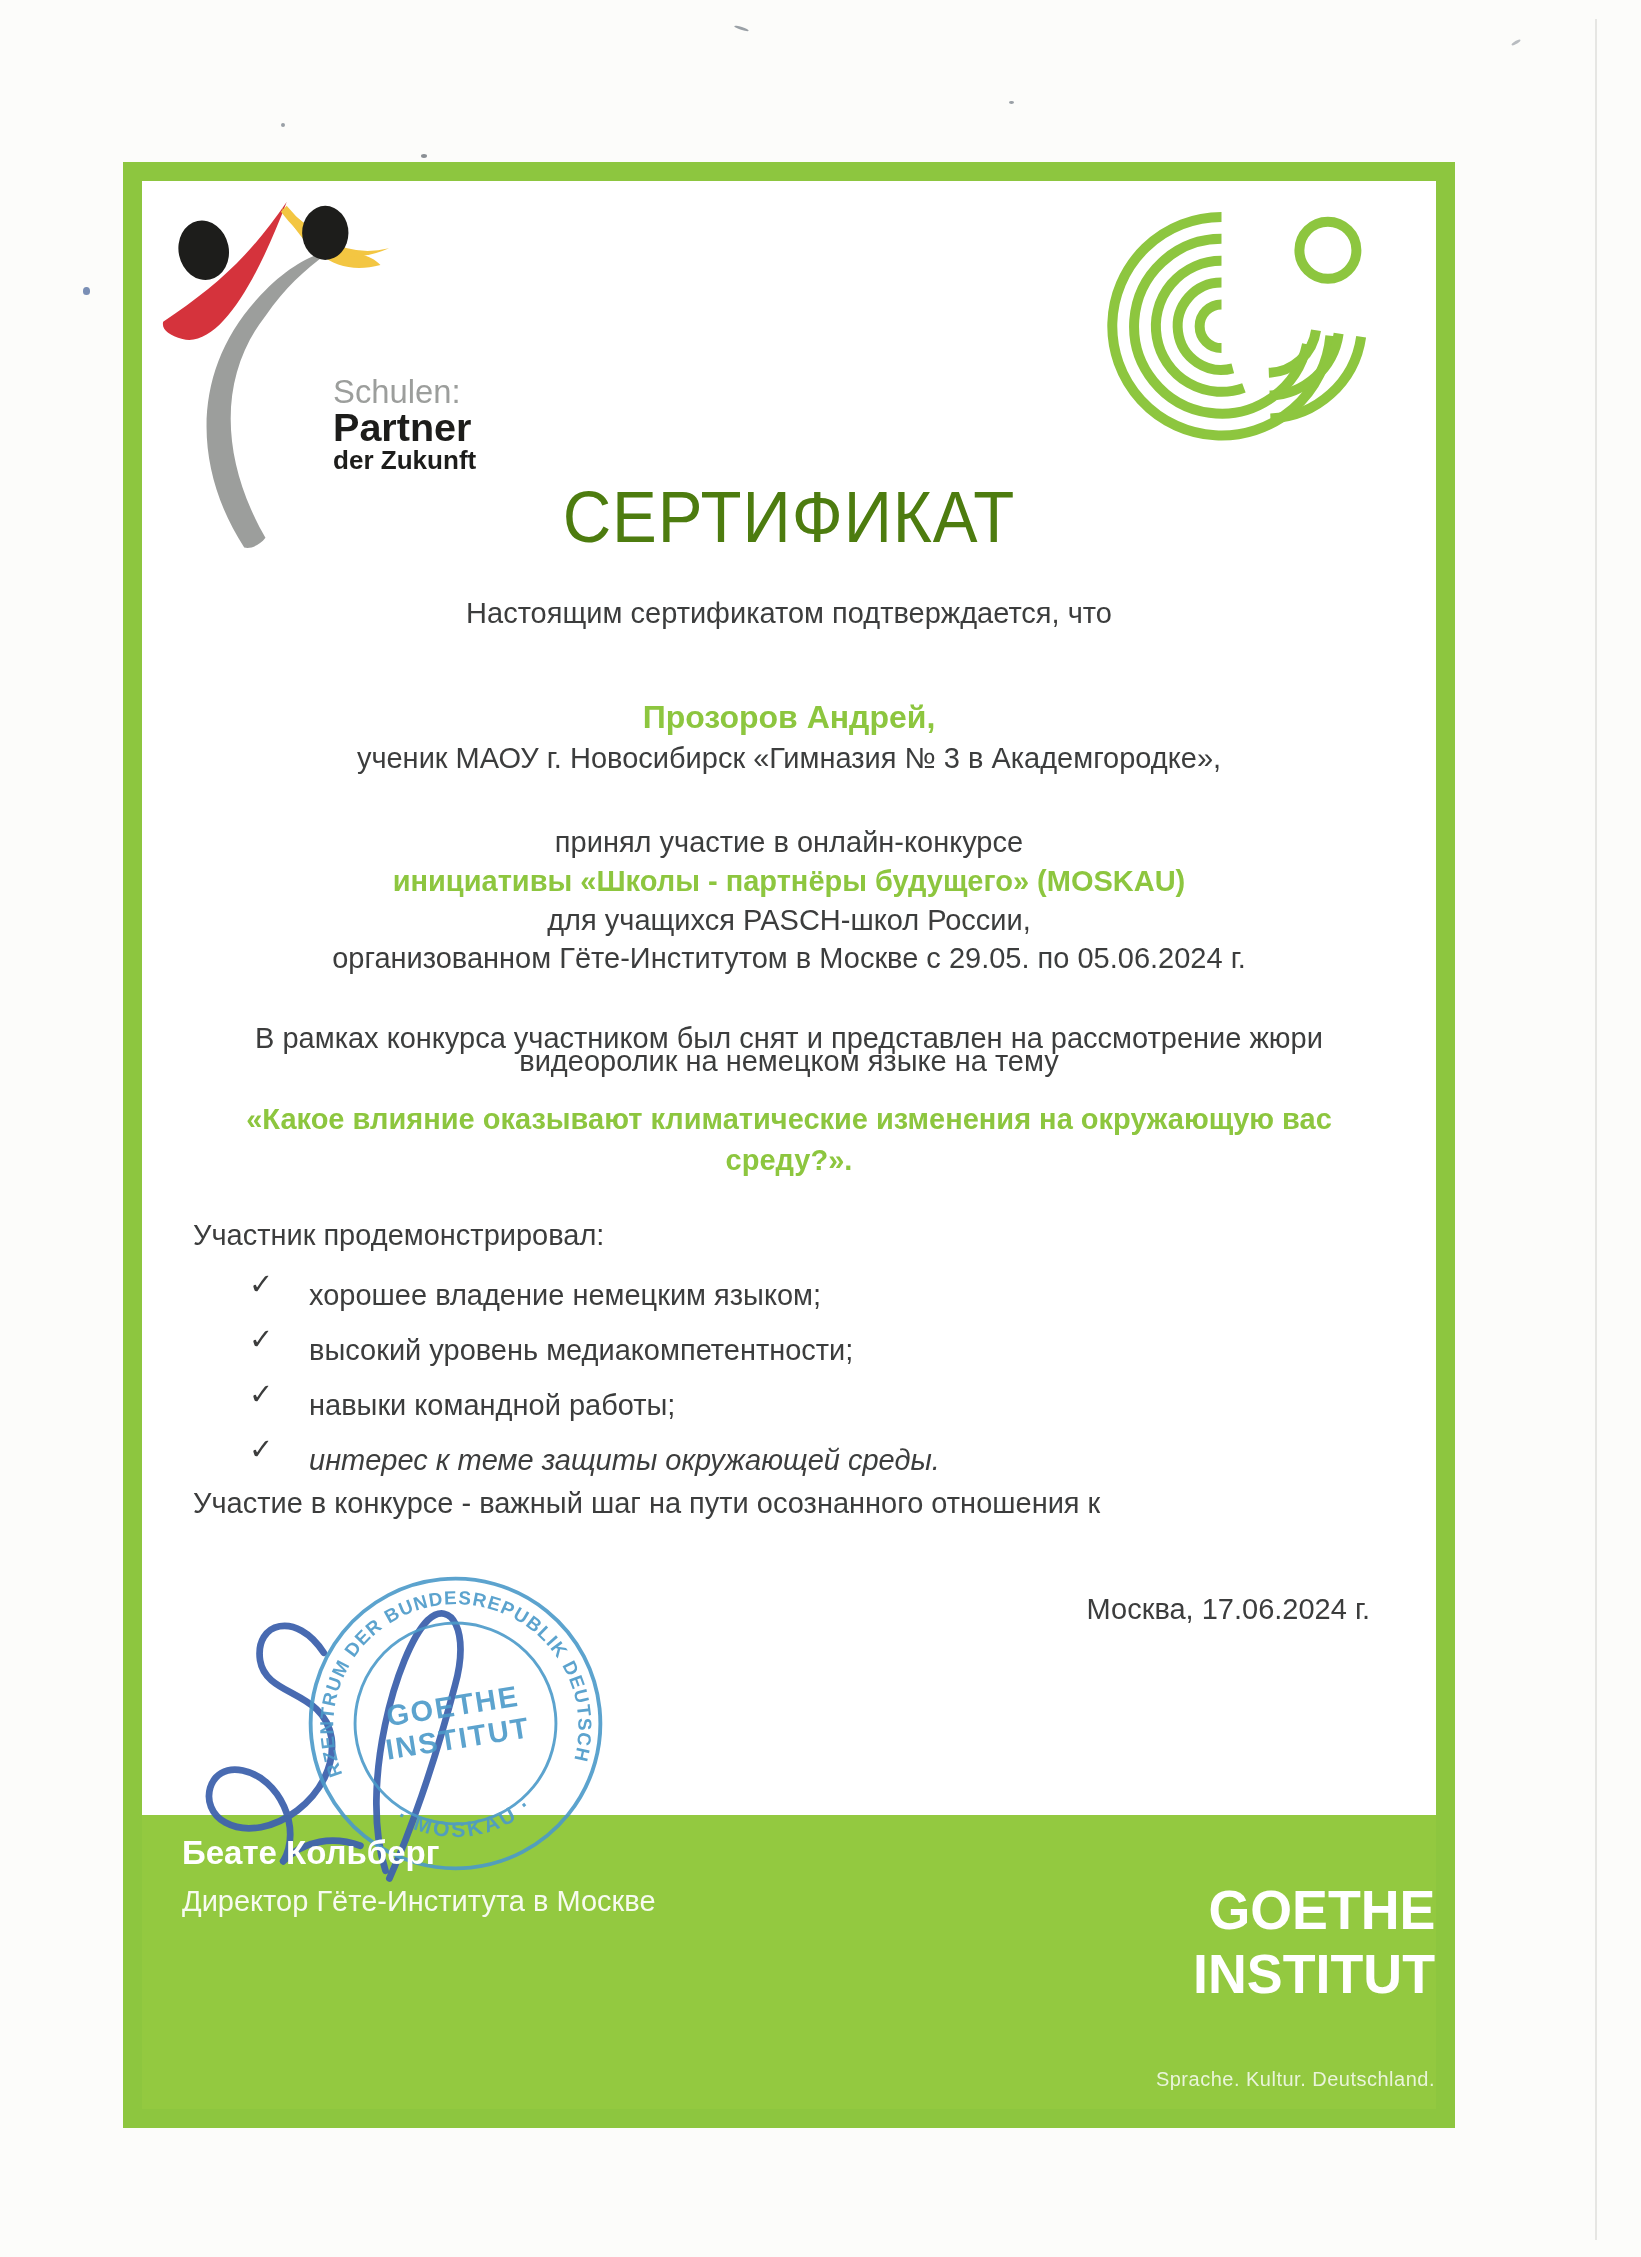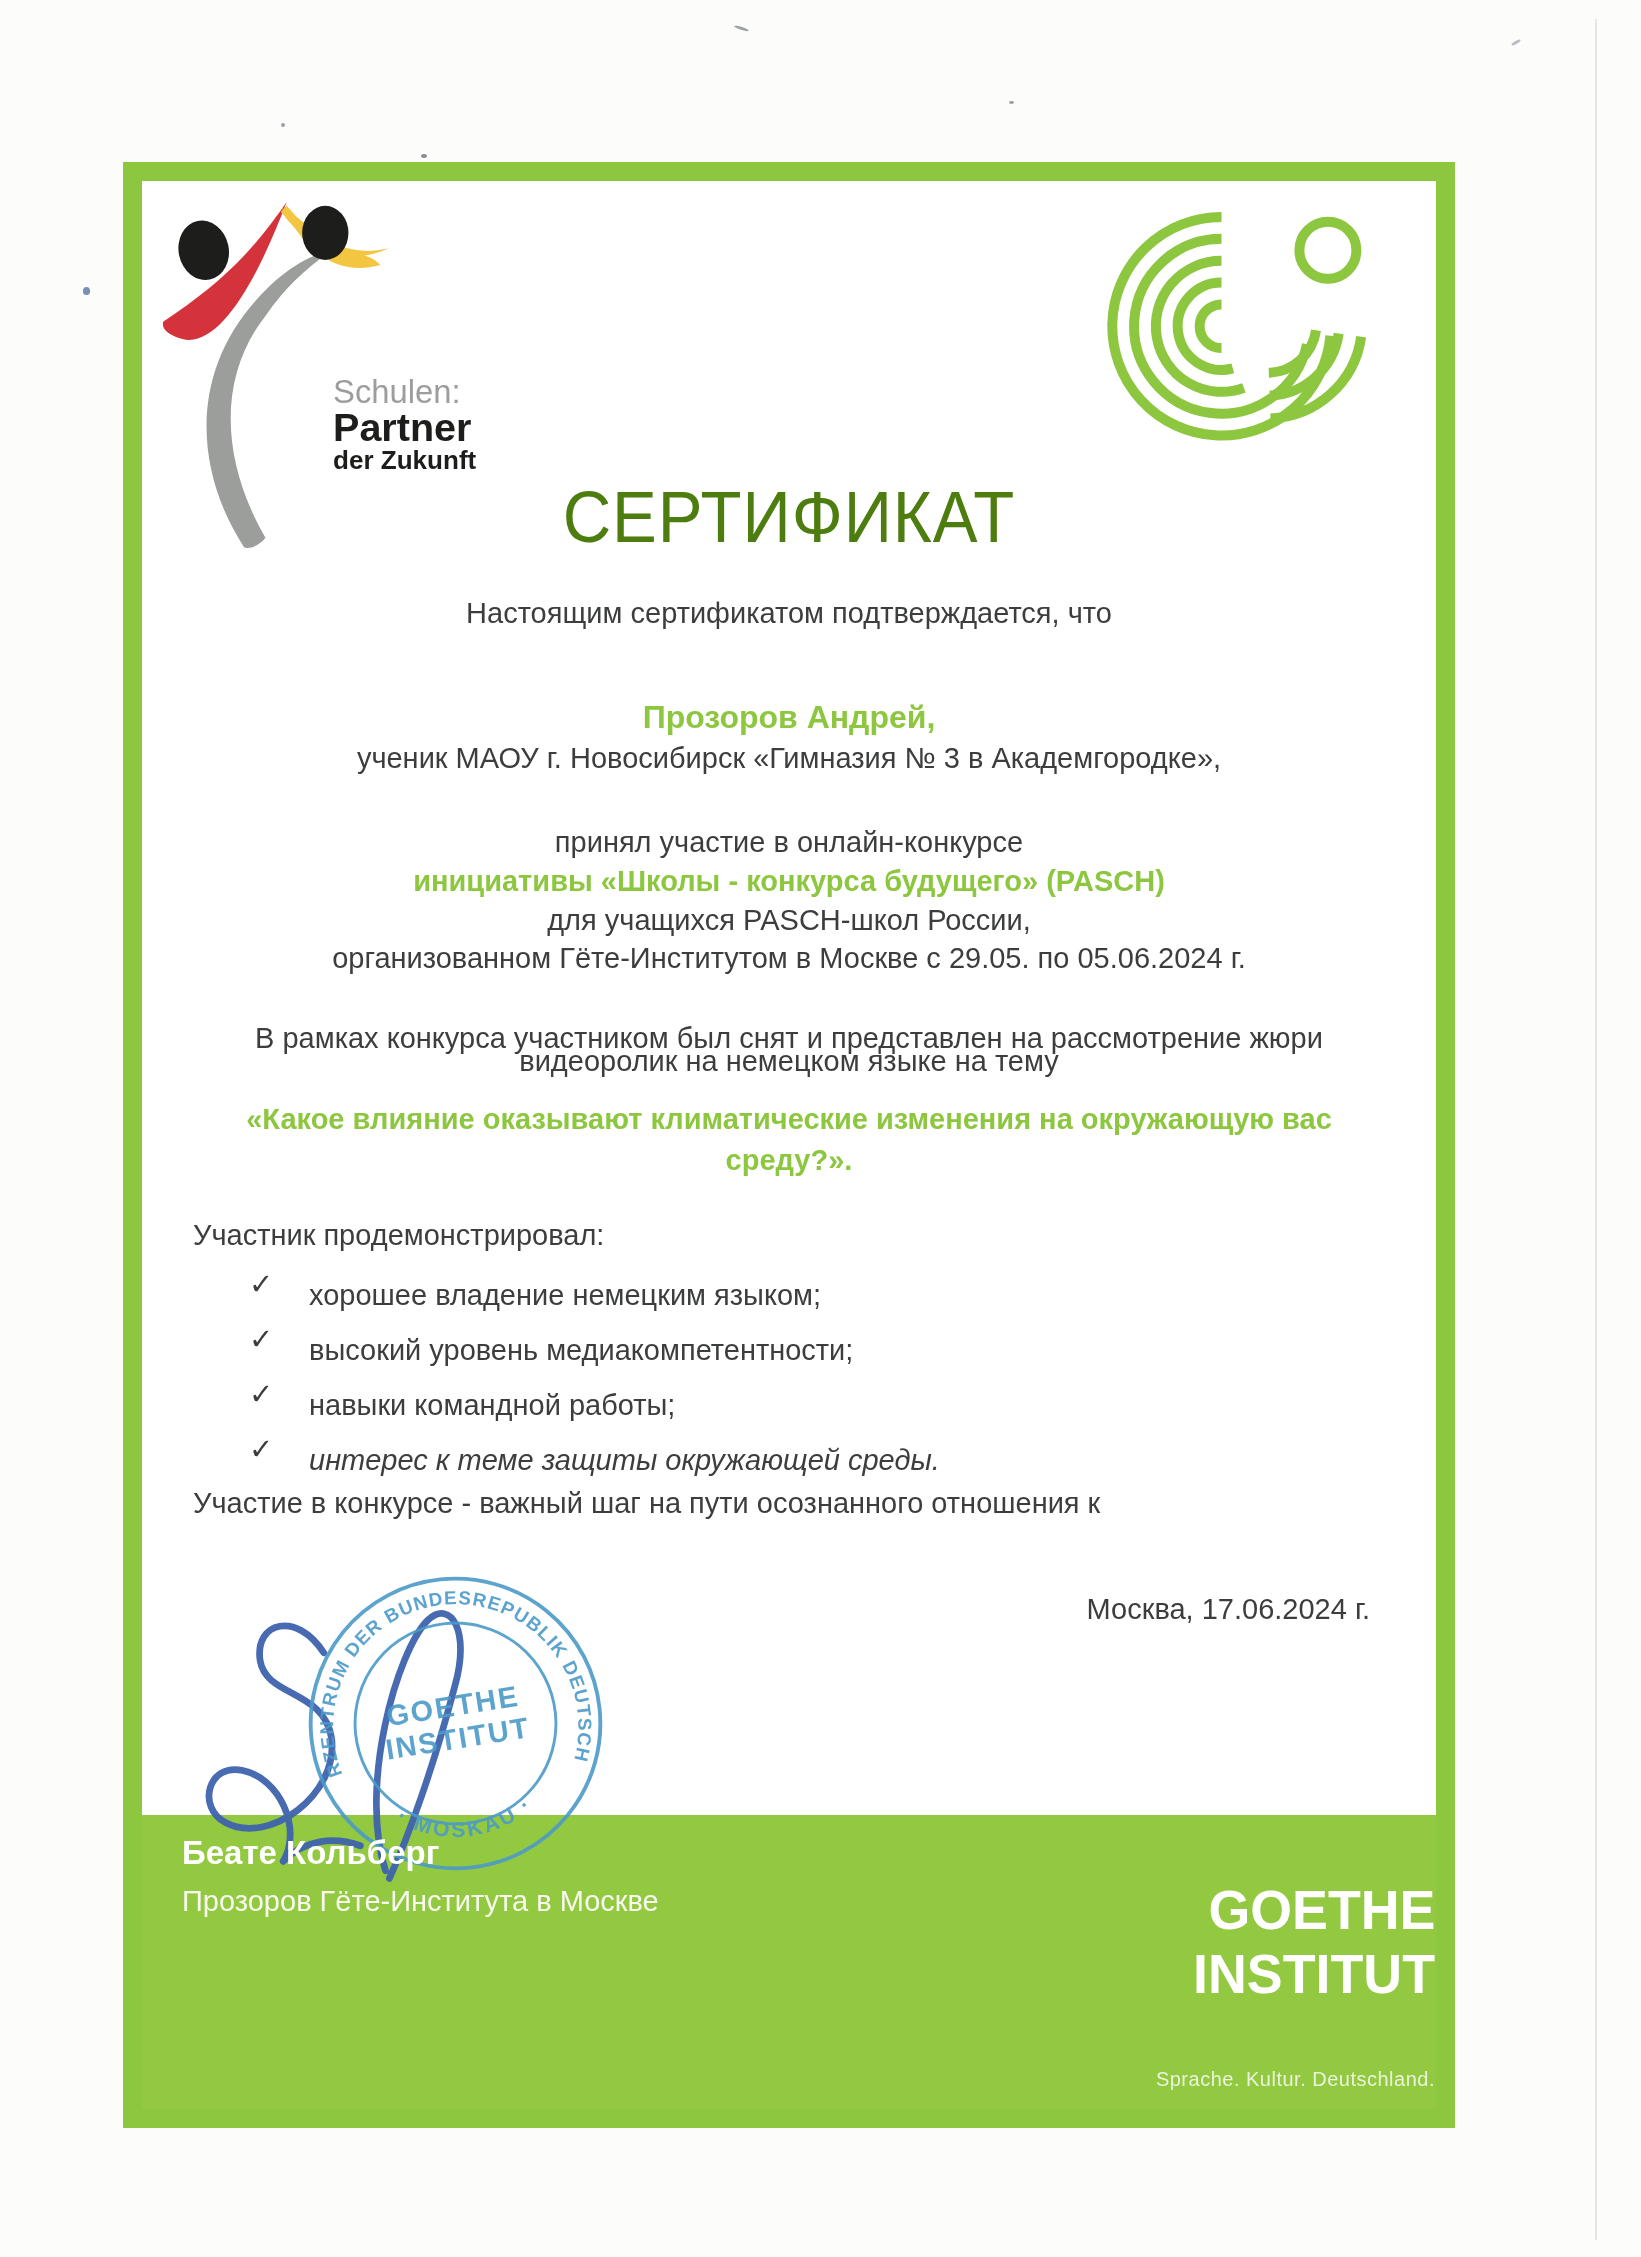--- a/index.html
+++ b/index.html
@@ -81,21 +81,21 @@
   <div class="txt center title" style="top:475px;">
     <span>СЕРТИФИКАТ</span>
   </div>
 
   <div class="txt center b30" style="top:597px;">Настоящим сертификатом подтверждается, что</div>
 
   <div class="txt center name green" style="top:699px;">Прозоров Андрей,</div>
   <div class="txt center b30" style="top:742px;">ученик МАОУ г. Новосибирск «Гимназия № 3 в Академгородке»,</div>
 
   <div class="txt center b30" style="top:826px;">принял участие в онлайн-конкурсе</div>
-  <div class="txt center b30 green" style="top:865px;">инициативы «Школы - конкурса будущего» (PASCH)</div>
+  <div class="txt center b30 green" style="top:865px;">инициативы «Школы - партнёры будущего» (MOSKAU)</div>
   <div class="txt center b30" style="top:904px;">для учащихся PASCH-школ России,</div>
   <div class="txt center b30" style="top:942px;">организованном Гёте-Институтом в Москве с 29.05. по 05.06.2024 г.</div>
 
   <div class="txt center b30" style="top:1022px;">В рамках конкурса участником был снят и представлен на рассмотрение жюри</div>
   <div class="txt center b30" style="top:1045px;">видеоролик на немецком языке на тему</div>
   <div class="txt center b30 green" style="top:1103px;">«Какое влияние оказывают климатические изменения на окружающую вас</div>
   <div class="txt center b30 green" style="top:1144px;">среду?».</div>
 
   <div class="txt b30" style="left:193px;top:1219px;">Участник продемонстрировал:</div>
 
@@ -145,21 +145,21 @@
         <textPath href="#arcBottom" startOffset="50%" text-anchor="middle">· MOSKAU ·</textPath>
       </text>
       <g transform="rotate(-3 160 160)">
         <text x="160" y="152" text-anchor="middle" font-size="30" font-weight="bold" fill="#4b9ac9" letter-spacing="2" font-family="Liberation Sans, sans-serif">GOETHE</text>
         <text x="160" y="186" text-anchor="middle" font-size="30" font-weight="bold" fill="#4b9ac9" letter-spacing="2" font-family="Liberation Sans, sans-serif">INSTITUT</text>
       </g>
     </svg>
   </div>
 
   <div class="txt footer-name" style="left:182px;top:1834px;">Беате Кольберг</div>
-  <div class="txt footer-title" style="left:182px;top:1885px;">Прозоров Гёте-Института в Москве</div>
+  <div class="txt footer-title" style="left:182px;top:1885px;">Директор Гёте-Института в Москве</div>
 
   <div class="txt brand" style="top:1879px;">
     <span>GOETHE</span>
   </div>
   <div class="txt brand" style="top:1943px;">
     <span>INSTITUT</span>
   </div>
   <div class="txt tagline" style="top:2026px;">Sprache. Kultur. Deutschland.</div>
 
 </div>

